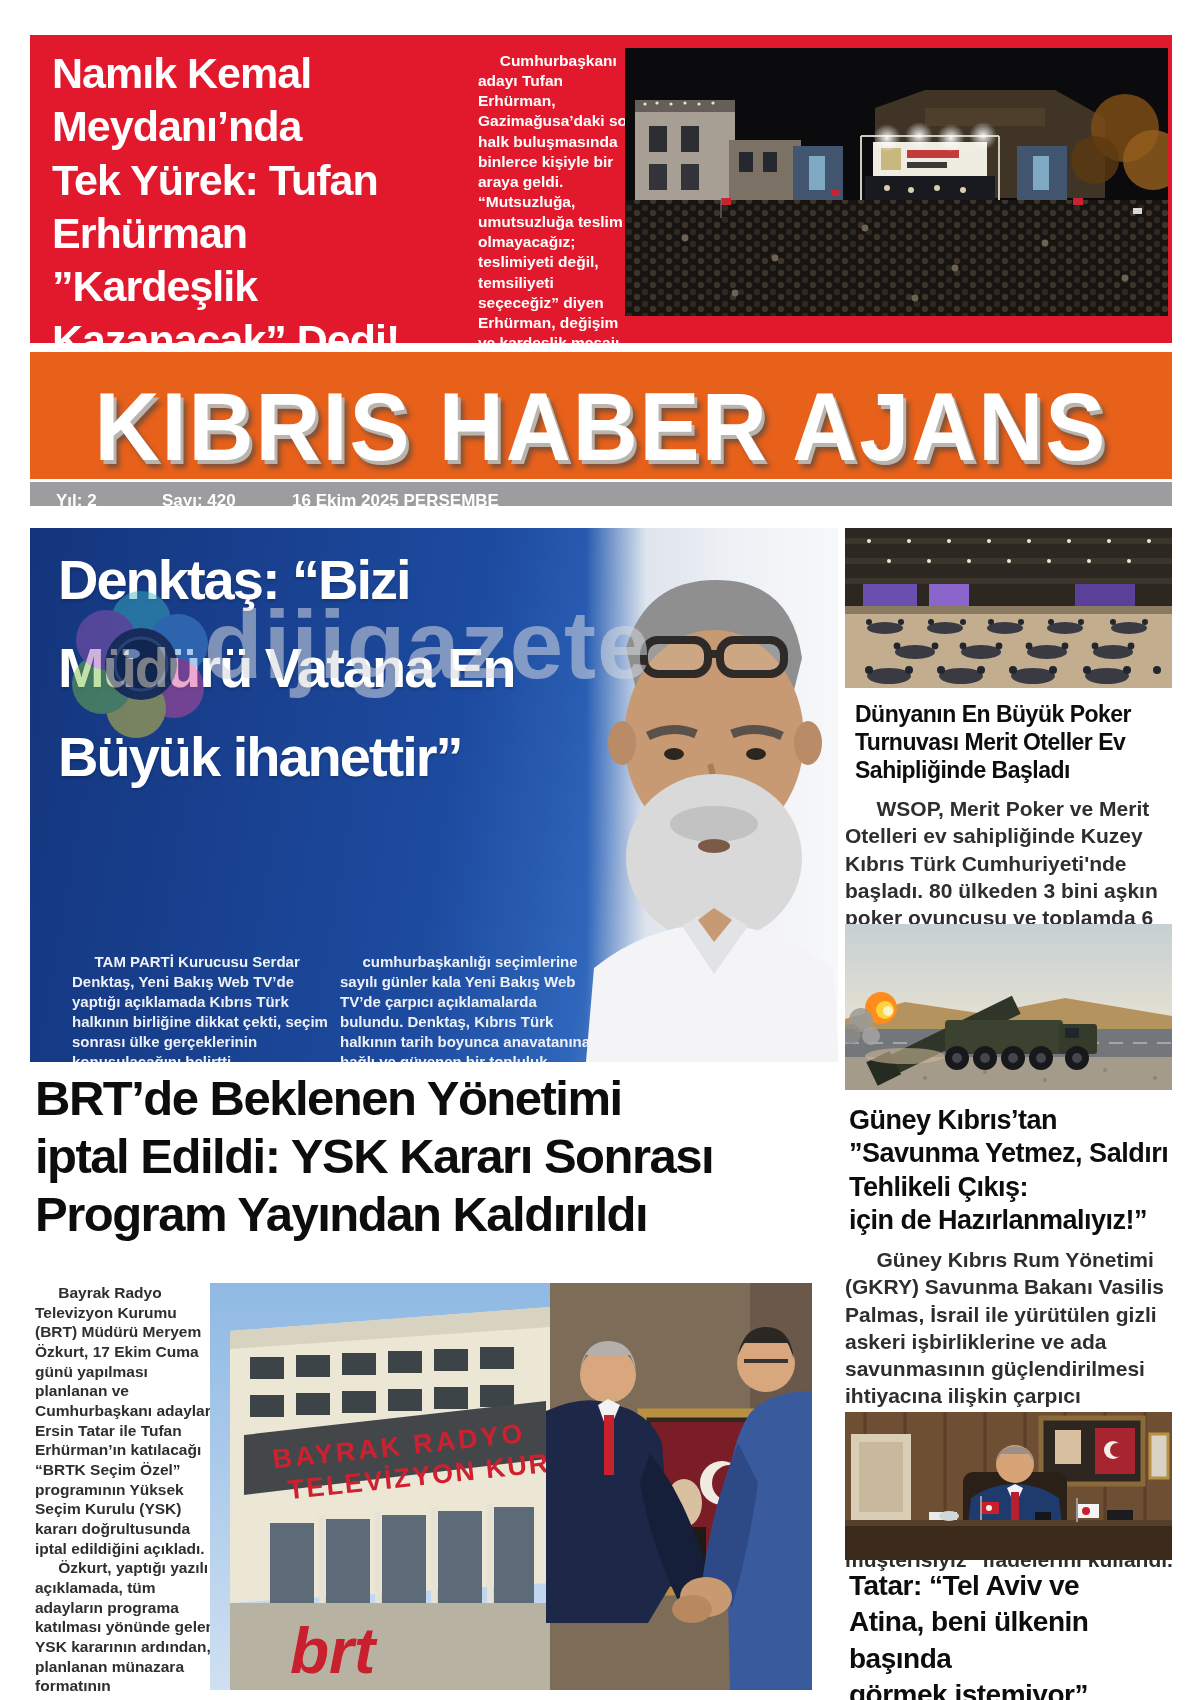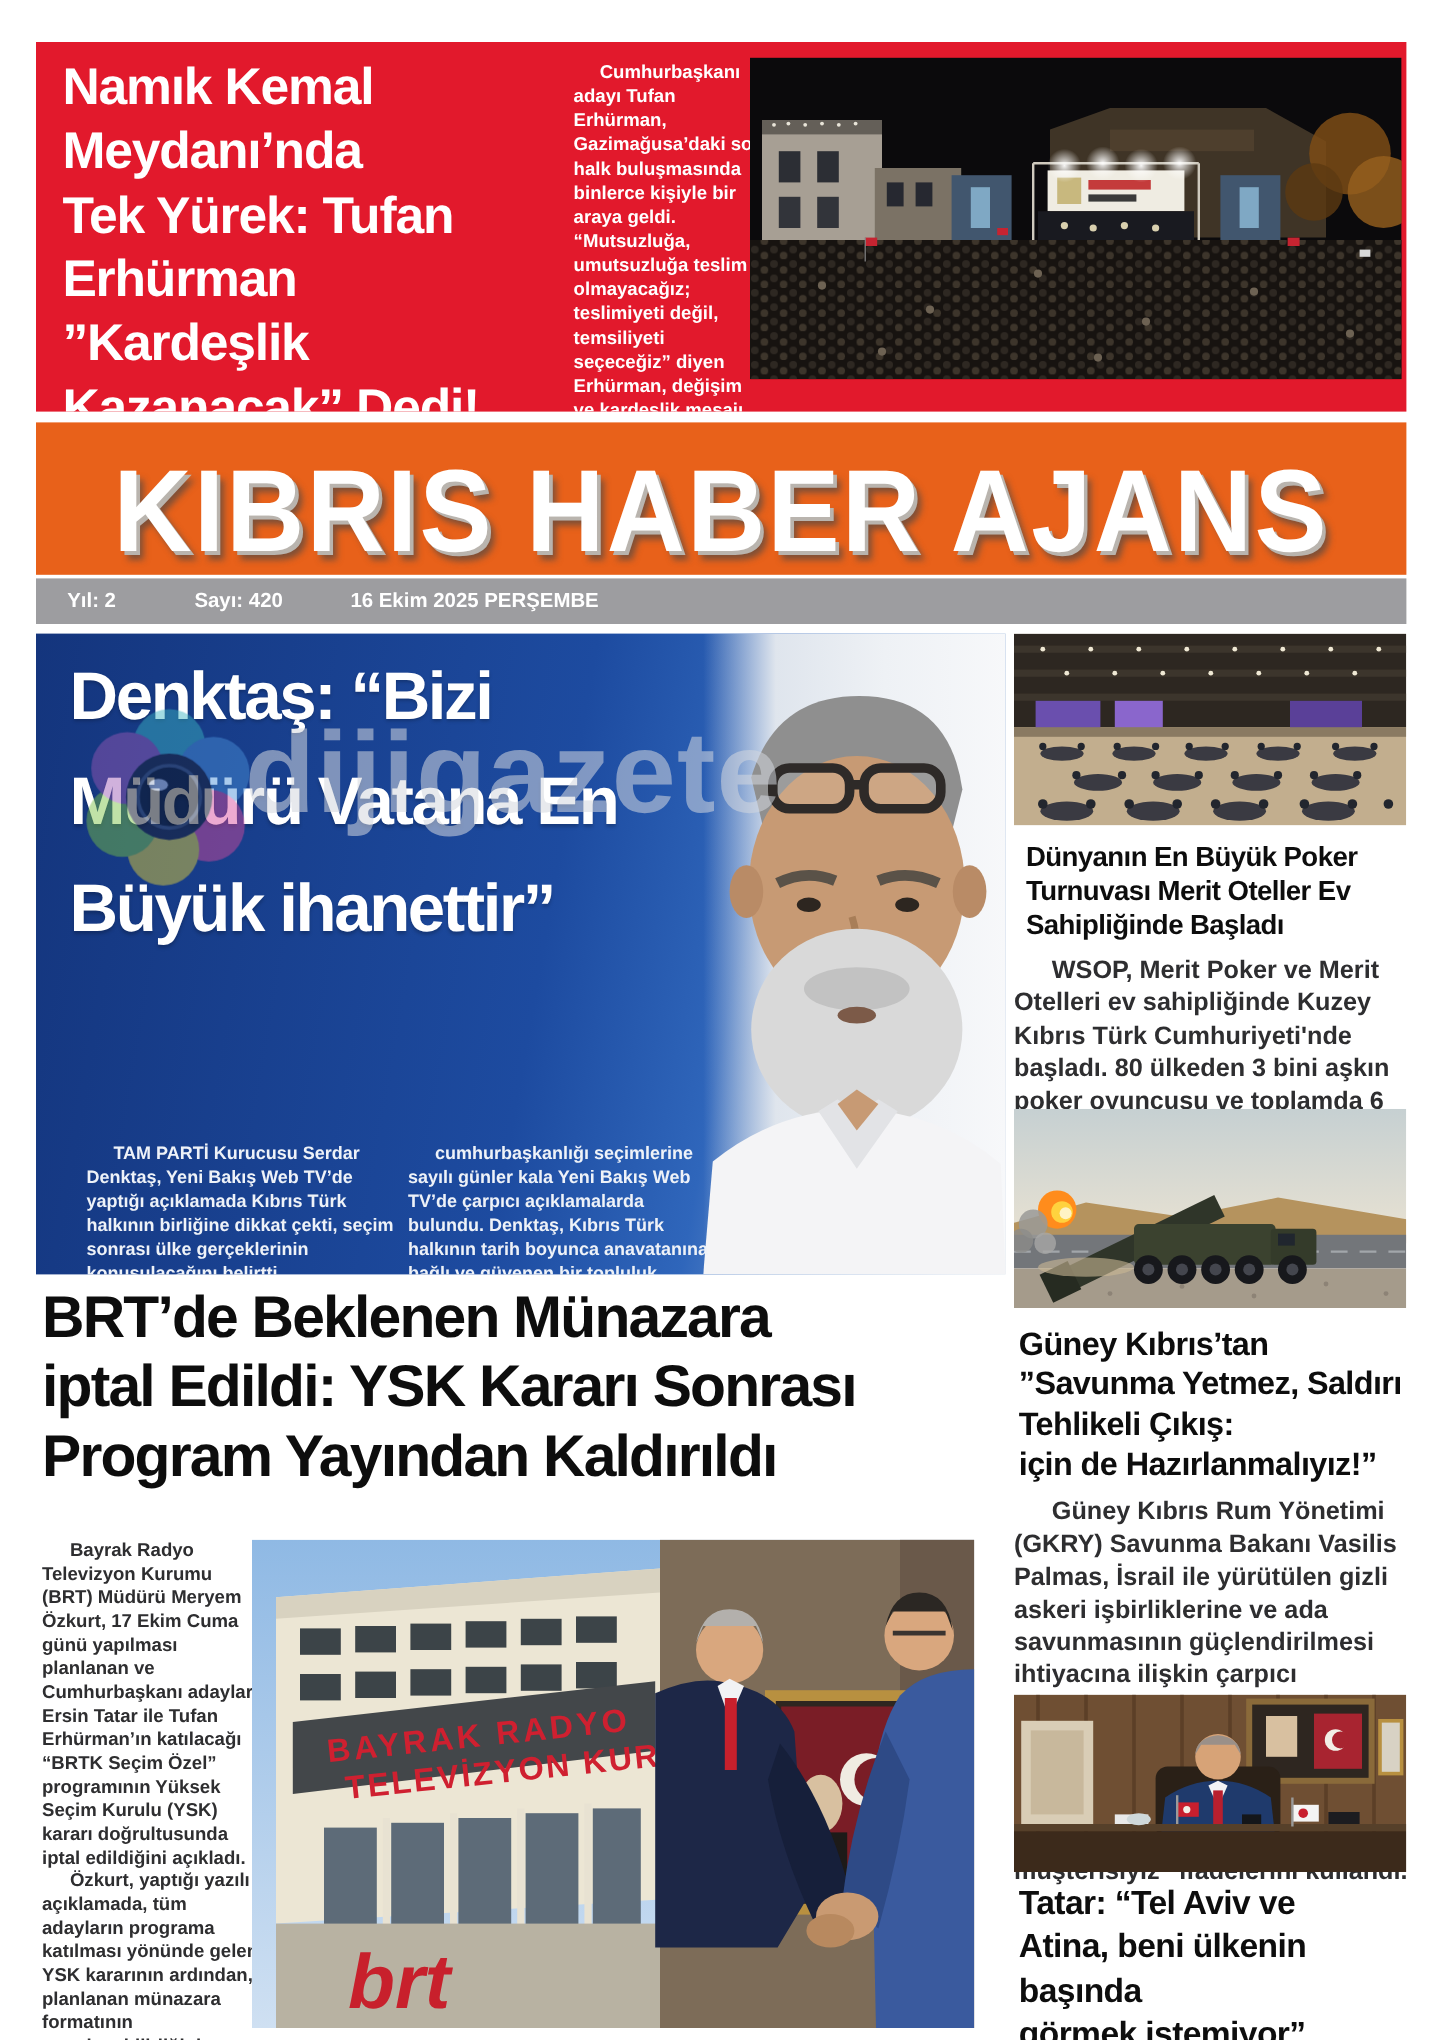--- a/index.html
+++ b/index.html
@@ -11,21 +11,21 @@
   
   .banner{left:30px;top:35px;width:1142px;height:308px;background:#e2192c;overflow:hidden}
   .banner-headline{position:absolute;left:22px;top:12px;width:410px;color:#fff;font-weight:900;font-size:43px;line-height:1.24;letter-spacing:-1px}
   .banner-body{position:absolute;left:448px;top:16px;width:160px;color:#fff;font-size:15.5px;font-weight:700;line-height:1.3;text-indent:1.4em}
   .rally{position:absolute;left:595px;top:13px;width:543px;height:268px}
   .rally svg{width:100%;height:100%;display:block}
 
   
   .masthead{left:30px;top:352px;width:1142px;height:127px;background:#e8611a;display:flex;align-items:flex-end;justify-content:center}
   .masthead-title{font-size:90px;font-weight:900;color:#fff;letter-spacing:2px;transform:scaleY(1.08);text-shadow:3px 3px 0 #b9b4ae,6px 7px 5px rgba(70,70,70,.65);white-space:nowrap}
-  .infobar{left:30px;top:482px;width:1142px;height:38px;background:#9d9da0;color:#fff;font-weight:700;font-size:17px}
+  .infobar{left:30px;top:482px;width:1142px;height:24px;background:#9d9da0;color:#fff;font-weight:700;font-size:17px}
   .infobar span{position:absolute;line-height:38px}
   .ib-yil{left:26px}.ib-sayi{left:132px}.ib-date{left:262px}.ib-site{right:18px}
 
   
   .bluebox{left:30px;top:528px;width:808px;height:534px;background:linear-gradient(100deg,#14357d 0%,#1d4ba0 52%,#2f66bb 70%,#7fa3d4 84%,#dde4ed 100%);overflow:hidden}
   .portrait{position:absolute;right:0;top:0;width:252px;height:534px;background:linear-gradient(to right,rgba(223,229,237,0) 0%,#dfe5ed 24%,#eef1f5 60%,#f7f8fa 100%)}
   .portrait svg{width:100%;height:100%;display:block}
   .main-headline{position:absolute;left:28px;top:8px;width:625px;color:#fff;font-size:56px;font-weight:900;line-height:1.58;letter-spacing:-2px;z-index:2;text-shadow:0 2px 3px rgba(0,0,0,.22)}
   .watermark{position:absolute;left:36px;top:44px;z-index:3;opacity:.55;pointer-events:none}
   .wm-logo{position:absolute;left:0;top:16px;width:150px;height:150px}
@@ -224,21 +224,21 @@
     <div class="ms-col ms-col1">
       <p>TAM PARTİ Kurucusu Serdar Denktaş, Yeni Bakış Web TV’de yaptığı açıklamada Kıbrıs Türk halkının birliğine dikkat çekti, seçim sonrası ülke gerçeklerinin konuşulacağını belirtti.</p>
 
     </div>
     <div class="ms-col ms-col2">
       <p>cumhurbaşkanlığı seçimlerine sayılı günler kala Yeni Bakış Web TV’de çarpıcı açıklamalarda bulundu. Denktaş, Kıbrıs Türk halkının tarih boyunca anavatanına bağlı ve güvenen bir topluluk olduğunu ifade ederek, son beş yılda bu ilişkinin zayıfladığını belirtti.</p>
     </div>
   </section>
 
   <h2 class="abs s2-headline">
-    <div>BRT’de Beklenen Münazara</div>
+    <div>BRT’de Beklenen Yönetimi</div>
     <div>iptal Edildi: YSK Kararı Sonrası</div>
     <div>Program Yayından Kaldırıldı</div>
   </h2>
   <div class="abs s2-col">
     <p>Bayrak Radyo Televizyon Kurumu (BRT) Müdürü Meryem Özkurt, 17 Ekim Cuma günü yapılması planlanan ve Cumhurbaşkanı adayları Ersin Tatar ile Tufan Erhürman’ın katılacağı “BRTK Seçim Özel” programının Yüksek Seçim Kurulu (YSK) kararı doğrultusunda iptal edildiğini açıkladı.</p>
     <p>Özkurt, yaptığı yazılı açıklamada, tüm adayların programa katılması yönünde gelen YSK kararının ardından, planlanan münazara formatının uygulanabilirliğini kaybettiğini belirtti.</p>
   </div>
   <div class="abs bphoto">
     <svg viewBox="0 0 602 407" preserveAspectRatio="none">
       <defs>

